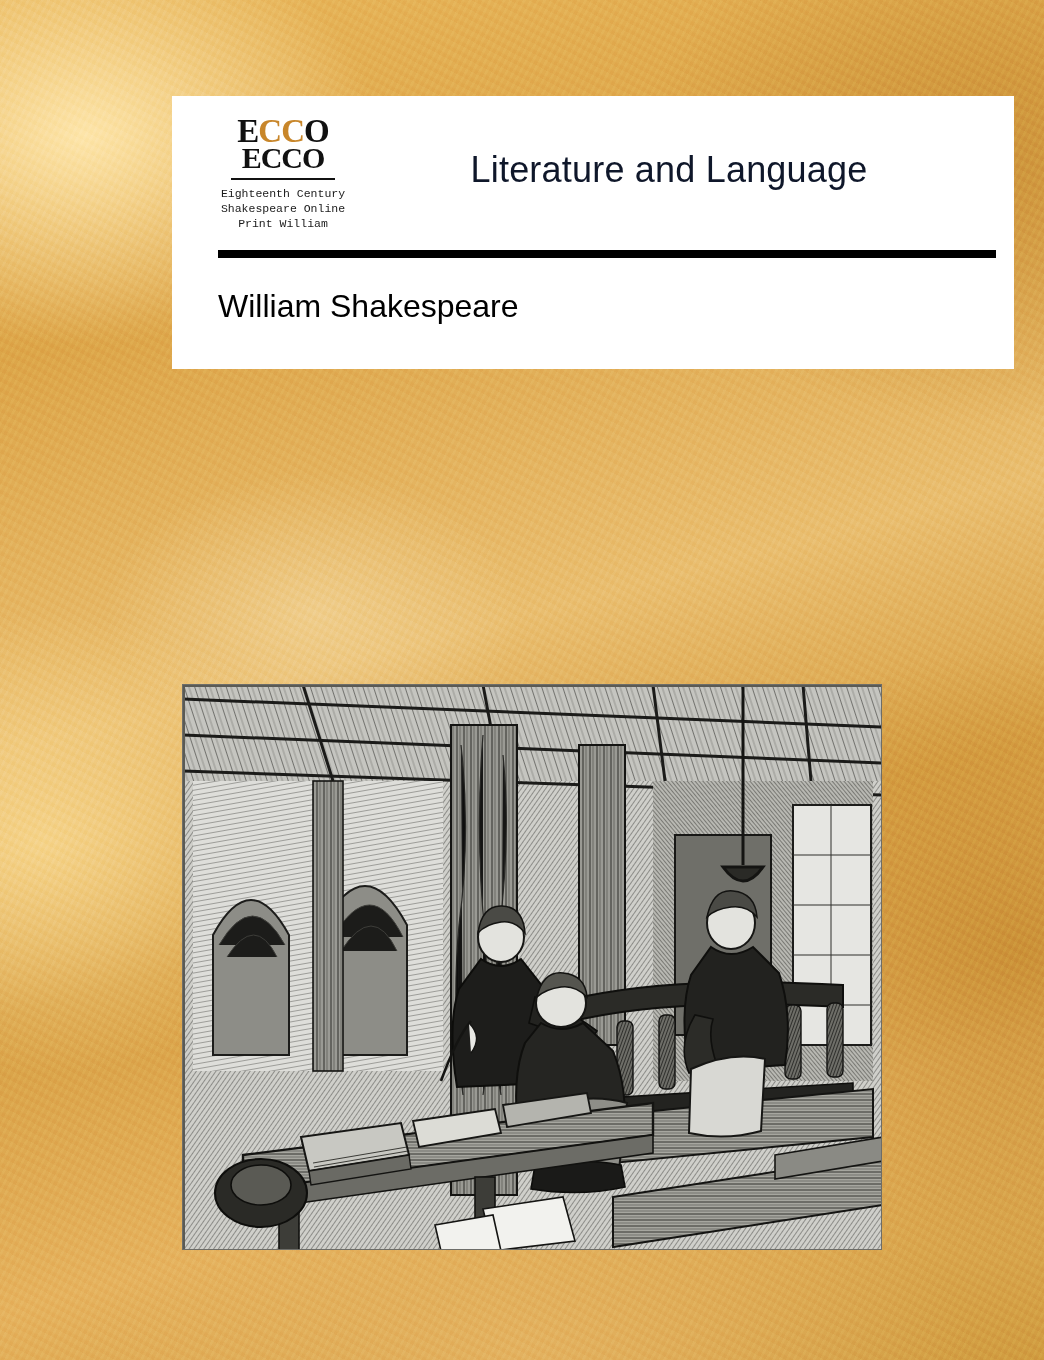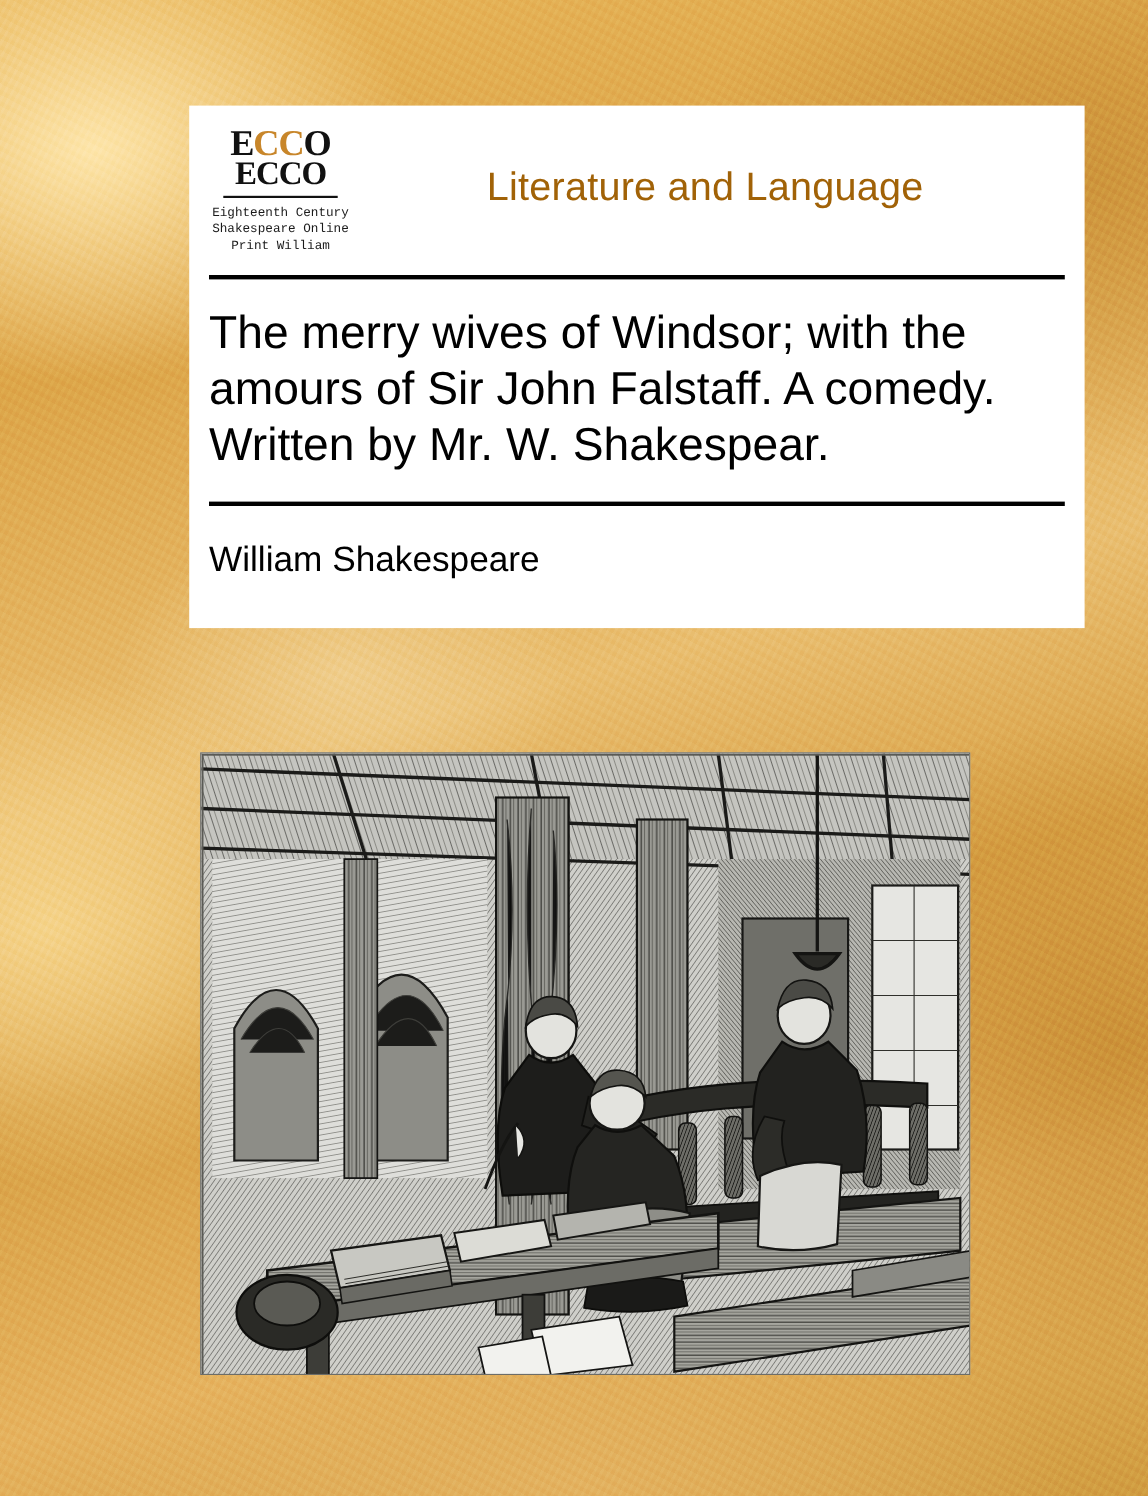--- a/index.html
+++ b/index.html
@@ -38,20 +38,21 @@
     pointer-events: none;
   }
 
   
   .cover {
     position: absolute;
     left: 172px;
     top: 96px;
     width: 814px;
     background: #ffffff;
+    padding-left: 28px;
   }
 
   .header-row {
     display: flex;
     align-items: stretch;
     padding: 6px 0 0 0;
     min-height: 148px;
   }
 
   
@@ -99,21 +100,21 @@
 
   .dept {
     flex: 1;
     display: flex;
     align-items: center;
     justify-content: center;
     padding: 0 24px 12px 0;
   }
   .dept-text {
     font-size: 36px;
-    color: #a16207;
+    color: #0f172a;
     letter-spacing: 0.2px;
     white-space: nowrap;
   }
 
   .rule-thick {
     height: 4px;
     background: #000;
     margin: 0 18px;
   }
 
@@ -170,23 +171,20 @@
       <div class="ecco-sub">Print William</div>
     </div>
 
     <div class="dept">
       <div class="dept-text">Literature and Language</div>
     </div>
   </div>
 
   <div class="rule-thick"></div>
 
-  <div class="title-block">
-    <h1 class="title-text">The merry wives of Windsor; with the amours of Sir John Falstaff. A comedy. Written by Mr. W. Shakespear.</h1>
-  </div>
 
   <div class="rule-thick"></div>
 
   <div class="author-block">
     <p class="author-text">William Shakespeare</p>
   </div>
 
 </div>
 
 <div class="illustration">

